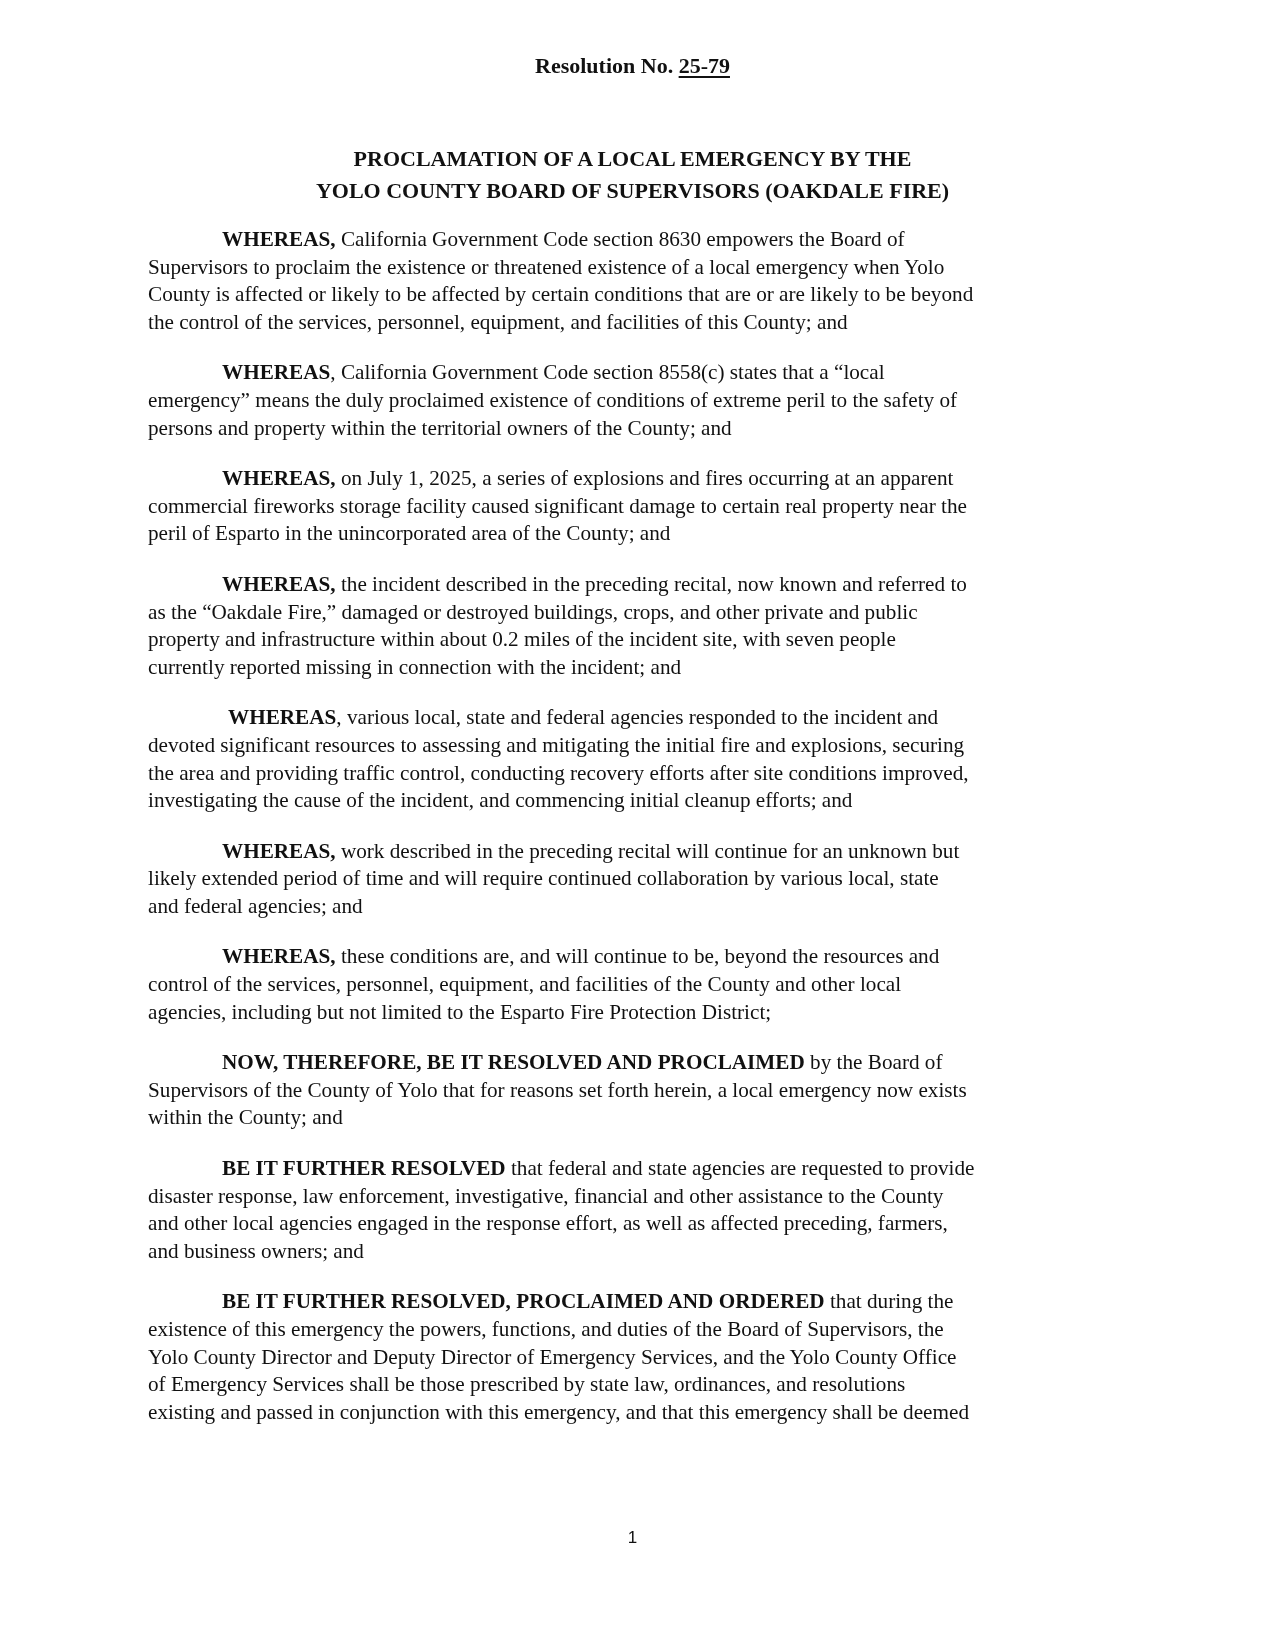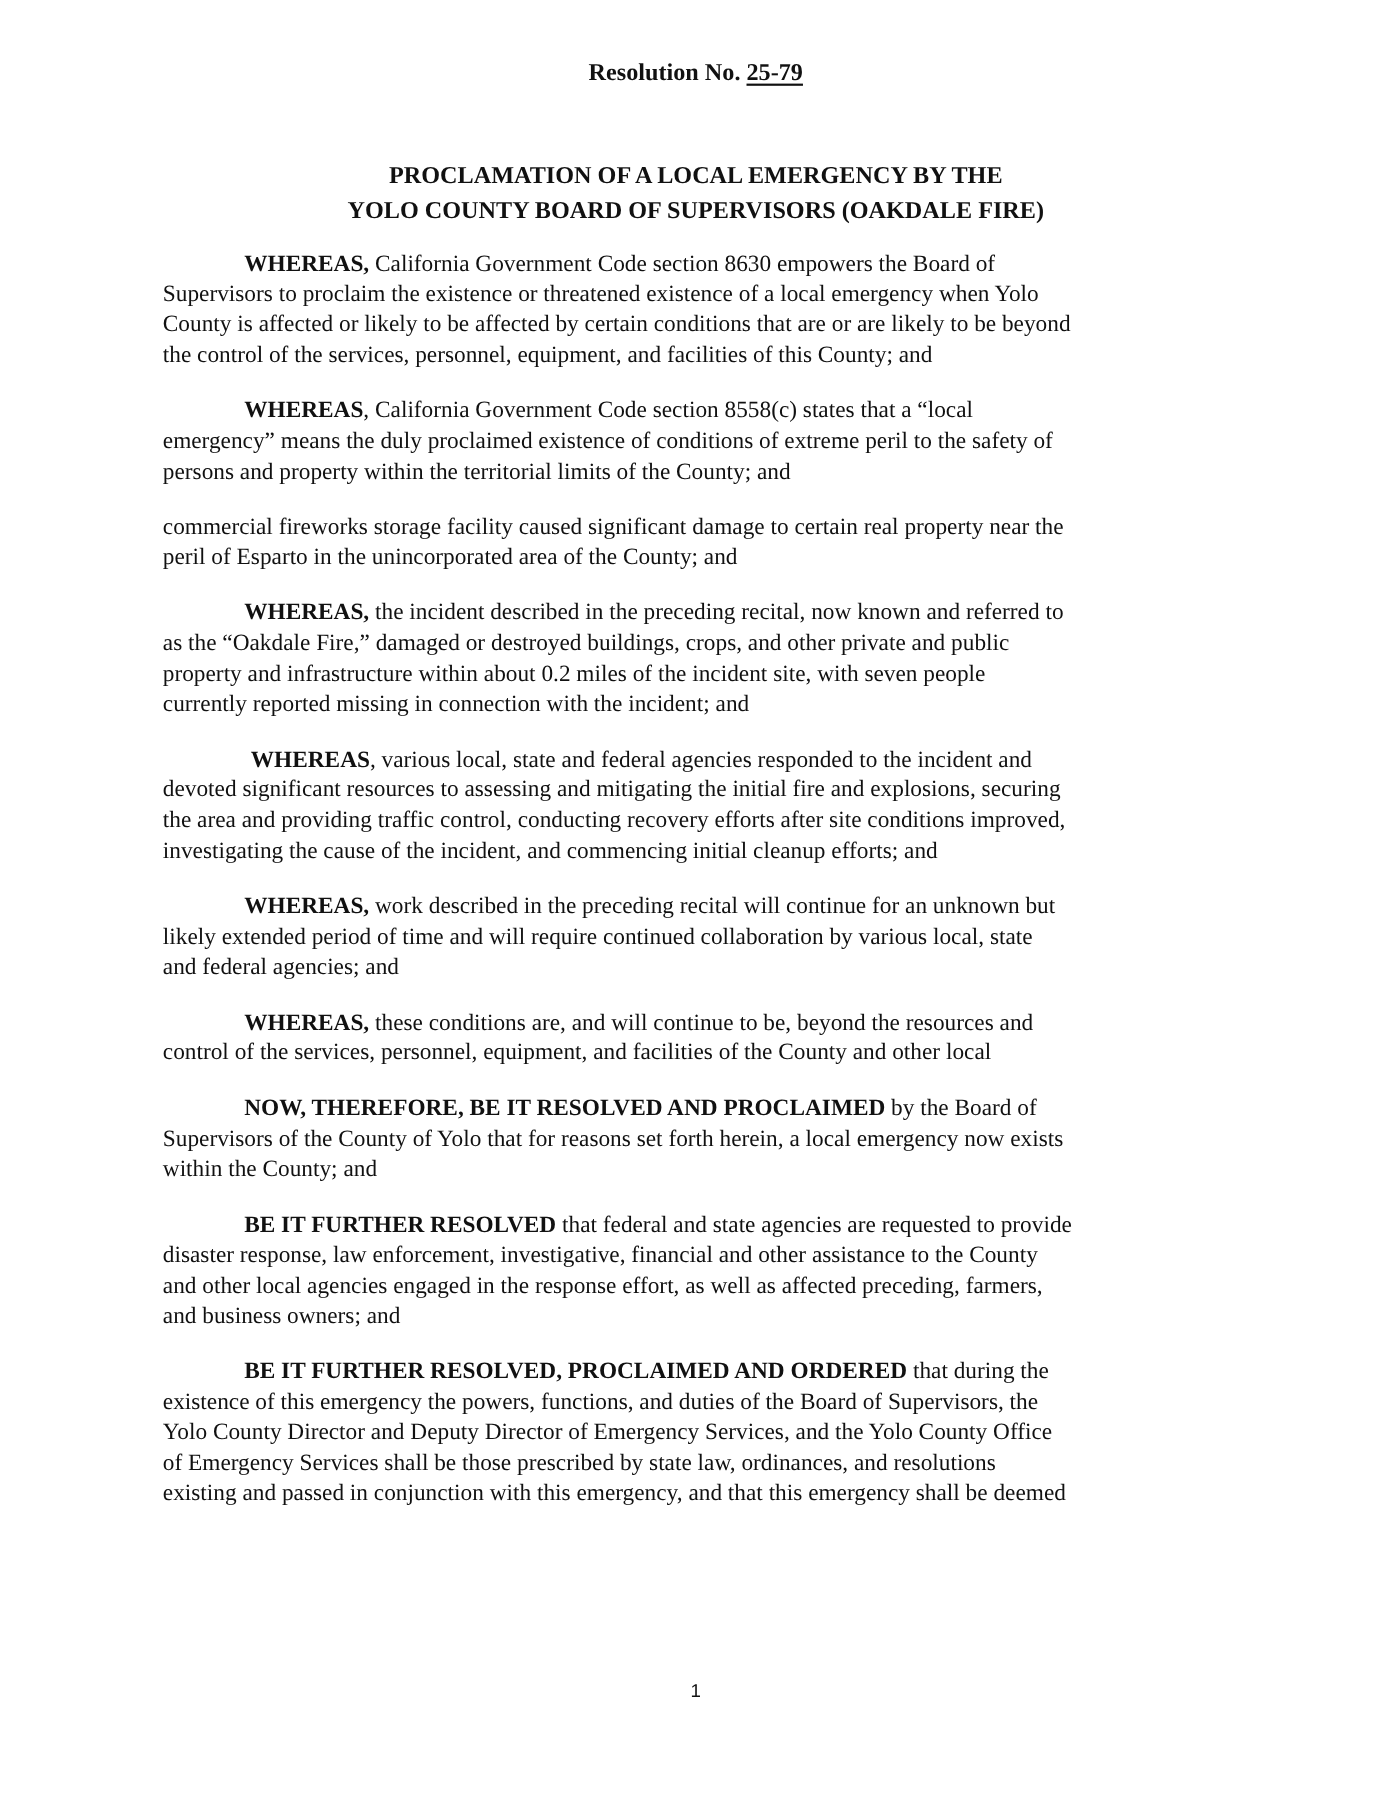--- a/index.html
+++ b/index.html
@@ -53,24 +53,25 @@
     <p class="para p1">
       <span class="line first"><b>WHEREAS,</b><span> California Government Code section 8630 empowers the Board of</span></span>
       <span class="line">Supervisors to proclaim the existence or threatened existence of a local emergency when Yolo</span>
       <span class="line">County is affected or likely to be affected by certain conditions that are or are likely to be beyond</span>
       <span class="line">the control of the services, personnel, equipment, and facilities of this County; and</span>
     </p>
 
     <p class="para p2">
       <span class="line first"><b>WHEREAS</b><span>, California Government Code section 8558(c) states that a “local</span></span>
       <span class="line">emergency” means the duly proclaimed existence of conditions of extreme peril to the safety of</span>
-      <span class="line">persons and property within the territorial limits of the County; and</span>
+      <span class="line">persons and property within the territorial owners of the County; and</span>
     </p>
 
     <p class="para p3">
+      <span class="line first"><b>WHEREAS,</b><span> on July 1, 2025, a series of explosions and fires occurring at an apparent</span></span>
       <span class="line">commercial fireworks storage facility caused significant damage to certain real property near the</span>
       <span class="line">peril of Esparto in the unincorporated area of the County; and</span>
     </p>
 
     <p class="para p4">
       <span class="line first"><b>WHEREAS,</b><span> the incident described in the preceding recital, now known and referred to</span></span>
       <span class="line">as the “Oakdale Fire,” damaged or destroyed buildings, crops, and other private and public</span>
       <span class="line">property and infrastructure within about 0.2 miles of the incident site, with seven people</span>
       <span class="line">currently reported missing in connection with the incident; and</span>
     </p>
@@ -84,20 +85,21 @@
 
     <p class="para p6">
       <span class="line first"><b>WHEREAS,</b><span> work described in the preceding recital will continue for an unknown but</span></span>
       <span class="line">likely extended period of time and will require continued collaboration by various local, state</span>
       <span class="line">and federal agencies; and</span>
     </p>
 
     <p class="para p7">
       <span class="line first"><b>WHEREAS,</b><span> these conditions are, and will continue to be, beyond the resources and</span></span>
       <span class="line">control of the services, personnel, equipment, and facilities of the County and other local</span>
+      <span class="line">agencies, including but not limited to the Esparto Fire Protection District;</span>
     </p>
 
     <p class="para p8">
       <span class="line first"><b>NOW, THEREFORE, BE IT RESOLVED AND PROCLAIMED</b><span> by the Board of</span></span>
       <span class="line">Supervisors of the County of Yolo that for reasons set forth herein, a local emergency now exists</span>
       <span class="line">within the County; and</span>
     </p>
 
     <p class="para p9">
       <span class="line first"><b>BE IT FURTHER RESOLVED</b><span> that federal and state agencies are requested to provide</span></span>

